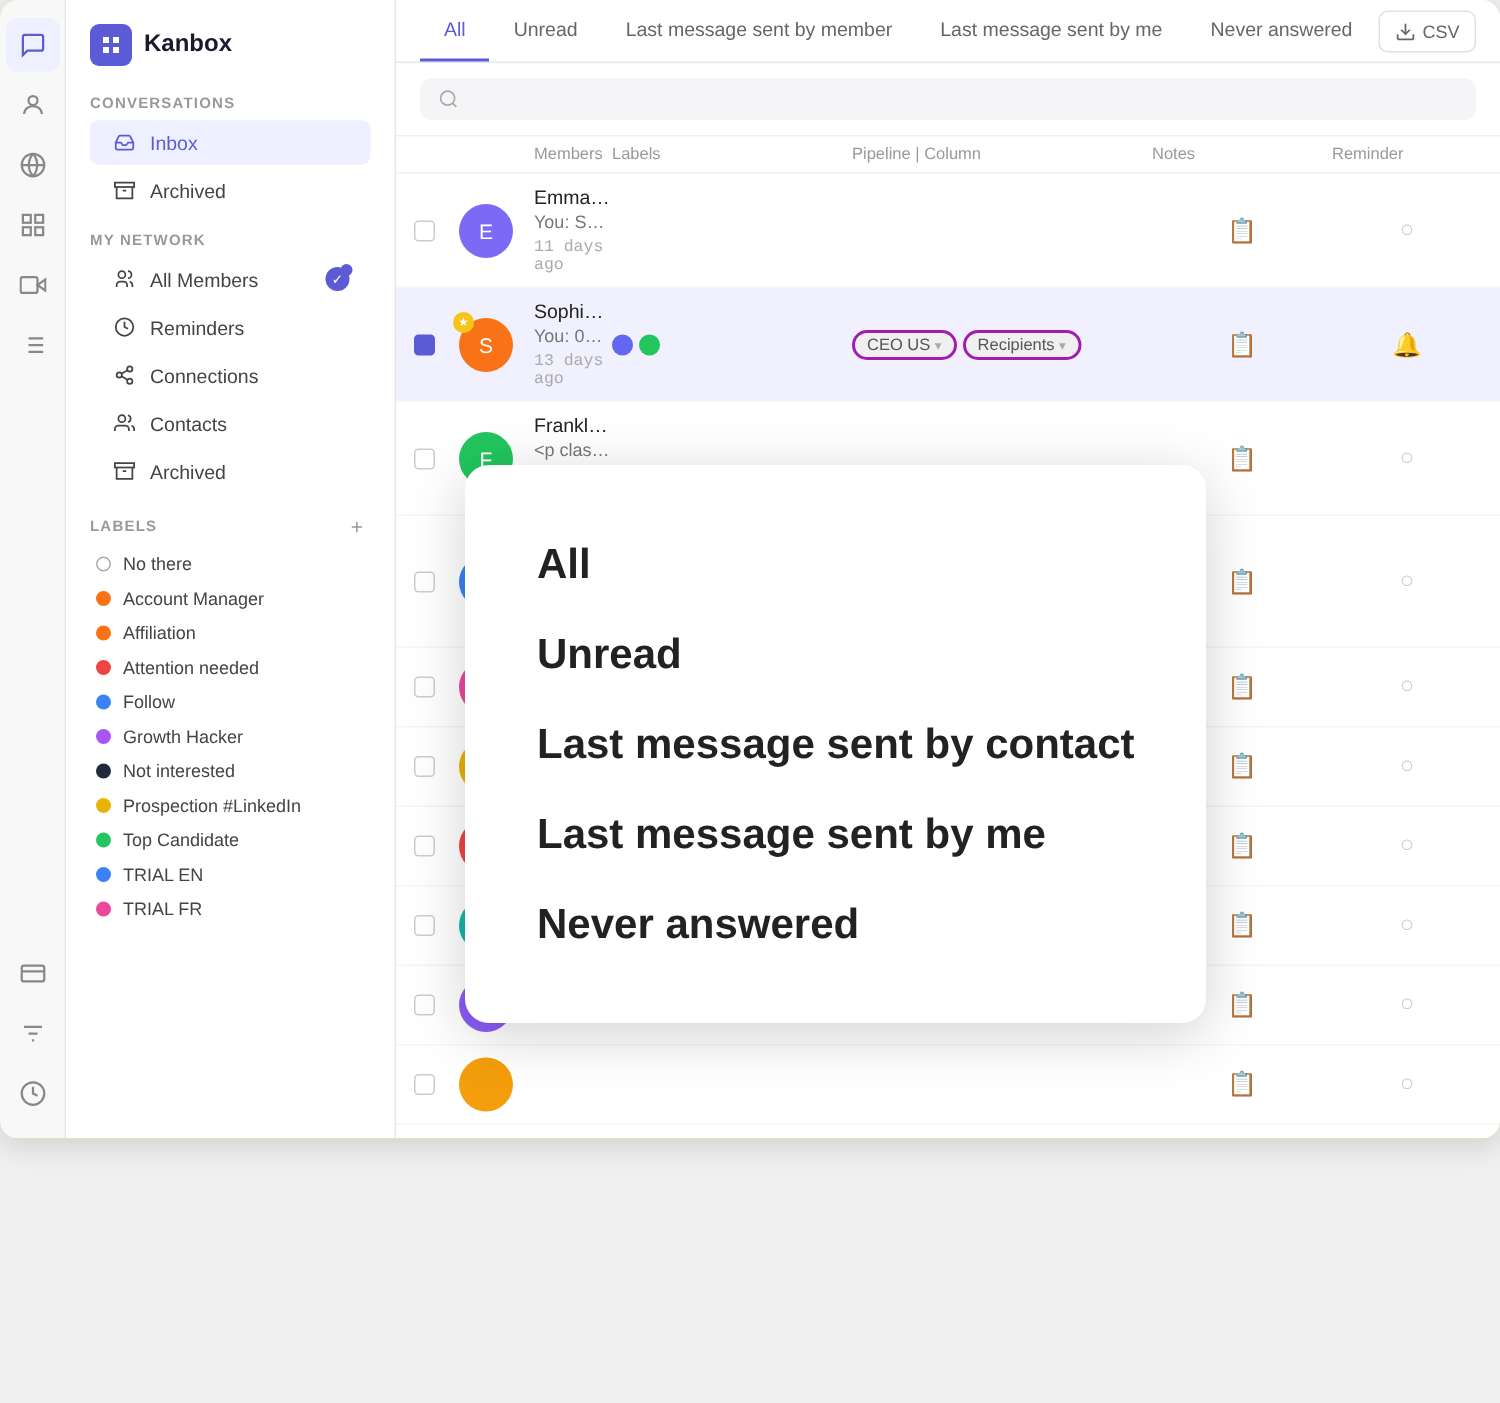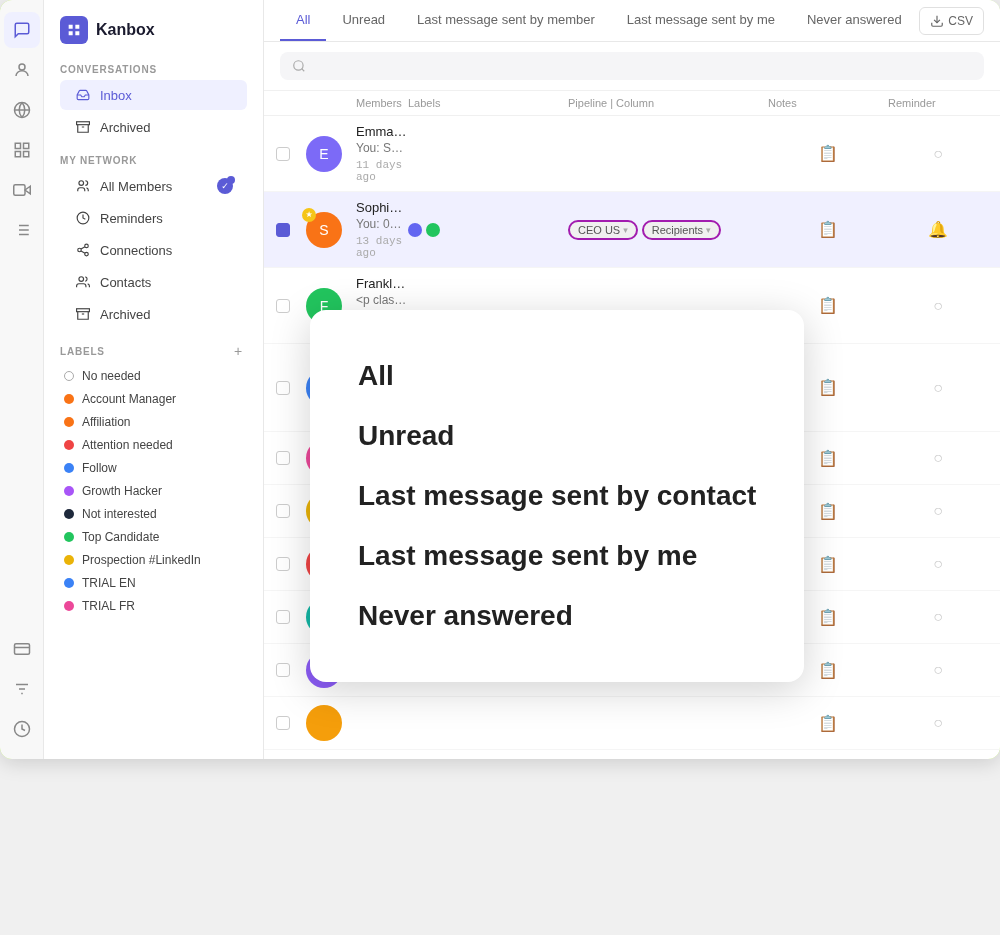--- a/index.html
+++ b/index.html
@@ -250,21 +250,21 @@
     </div>
 
     <div class="labels-header">
       <span class="labels-header-text">LABELS</span>
       <div class="add-label-btn">+</div>
     </div>
 
     <div id="labels-list">
         <div class="label-item">
           <div class="label-dot" style="border: 1.5px solid rgb(170, 170, 170); background: transparent;"></div>
-          <span>No needed</span>
+          <span>No there</span>
         </div>
         <div class="label-item">
           <div class="label-dot" style="background: rgb(249, 115, 22);"></div>
           <span>Account Manager</span>
         </div>
         <div class="label-item">
           <div class="label-dot" style="background: rgb(249, 115, 22);"></div>
           <span>Affiliation</span>
         </div>
         <div class="label-item">
@@ -277,26 +277,26 @@
         </div>
         <div class="label-item">
           <div class="label-dot" style="background: rgb(168, 85, 247);"></div>
           <span>Growth Hacker</span>
         </div>
         <div class="label-item">
           <div class="label-dot" style="background: rgb(30, 41, 59);"></div>
           <span>Not interested</span>
         </div>
         <div class="label-item">
+          <div class="label-dot" style="background: rgb(234, 179, 8);"></div>
+          <span>Prospection #LinkedIn</span>
+        </div>
+        <div class="label-item">
           <div class="label-dot" style="background: rgb(34, 197, 94);"></div>
           <span>Top Candidate</span>
-        </div>
-        <div class="label-item">
-          <div class="label-dot" style="background: rgb(234, 179, 8);"></div>
-          <span>Prospection #LinkedIn</span>
         </div>
         <div class="label-item">
           <div class="label-dot" style="background: rgb(59, 130, 246);"></div>
           <span>TRIAL EN</span>
         </div>
         <div class="label-item">
           <div class="label-dot" style="background: rgb(236, 72, 153);"></div>
           <span>TRIAL FR</span>
         </div>
       </div>

